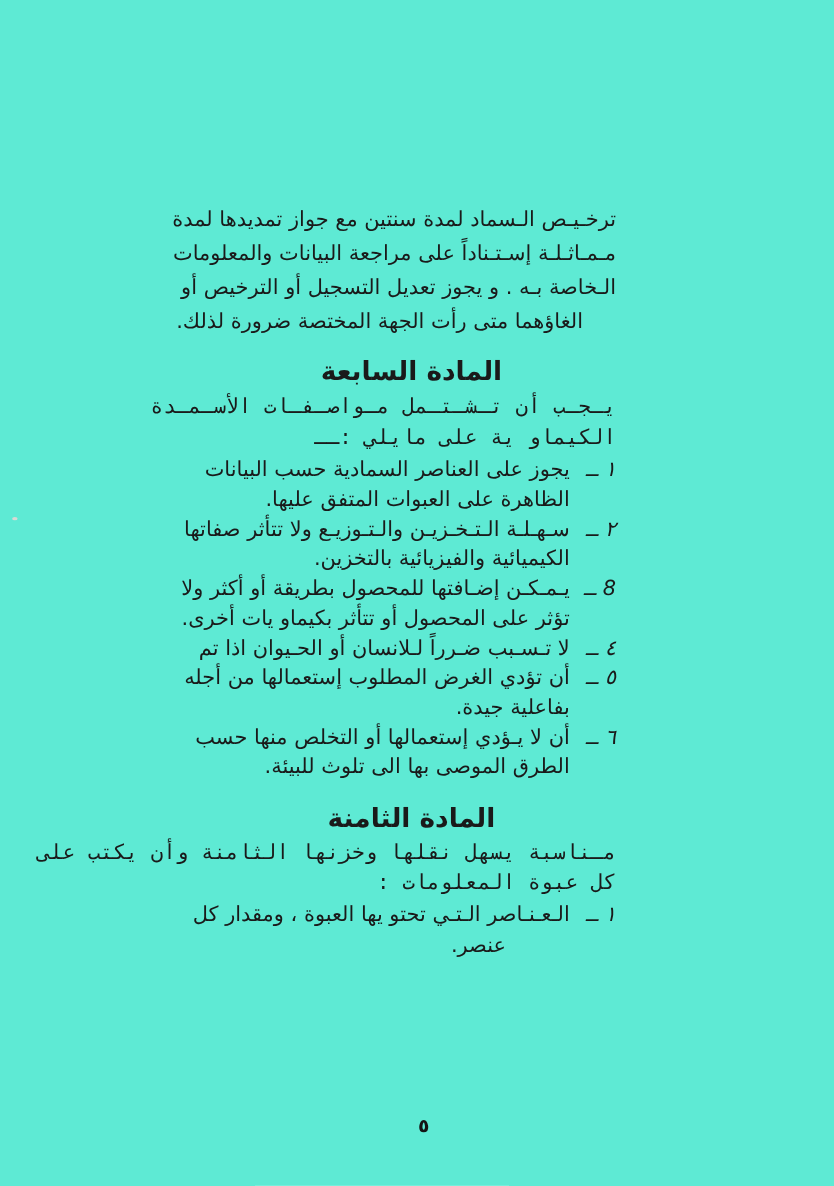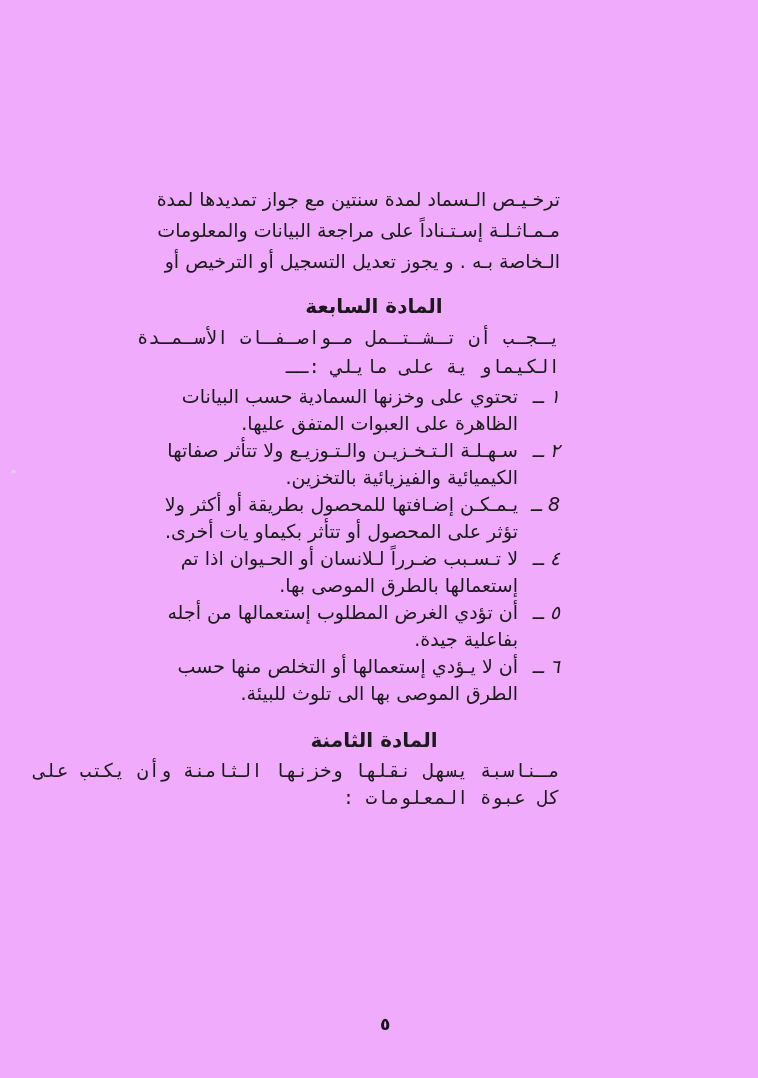--- a/index.html
+++ b/index.html
@@ -1,39 +1,39 @@
 <!DOCTYPE html>
 <html lang="ar" dir="rtl"><head>
 <meta charset="utf-8">
 <style>
   html, body { margin: 0; padding: 0; }
   .page {
     position: relative;
     width: 758px;
     height: 1078px;
-    background: #f0abfc;
+    background: #5eead4;
     color: #1a1a1a;
     font-family: "DejaVu Sans", sans-serif;
     overflow: hidden;
   }
   .column {
     position: absolute;
     left: 188px;
     top: 184px;
     width: 372px;
     direction: rtl;
     font-size: 19px;
     text-align: right;
   }
   .column section { margin: 0; padding: 0; }
   .line { white-space: nowrap; }
   .intro .line { line-height: 31px; }
   .article-heading {
     margin: 16px 0 6px 0;
-    font-size: 20px;
+    font-size: 24px;
     font-weight: bold;
     line-height: 26px;
     text-align: center;
     white-space: nowrap;
   }
   .article-heading.second { margin-top: 20px; }
   .lead .line { line-height: 29px; font-family: Liberation Mono, monospace; }
   .lead.tight .line { line-height: 27px; }
   .list .line { line-height: 27px; }
   .list.last .line { line-height: 28px; }
@@ -70,49 +70,49 @@
 <div class="page">
 
   <div class="scan-speck"></div>
 
   <main class="column">
 
     <section class="intro">
       <div class="line">ترخـيـص الـسماد لمدة سنتين مع جواز تمديدها لمدة</div>
       <div class="line">مـمـاثـلـة إسـتـناداً على مراجعة البيانات والمعلومات</div>
       <div class="line">الـخاصة بـه . و يجوز تعديل التسجيل أو الترخيص أو</div>
+      <div class="line indent-30">الغاؤهما متى رأت الجهة المختصة ضرورة لذلك.</div>
     </section>
 
     <h2 class="article-heading">المادة السابعة</h2>
 
     <section class="lead">
       <div class="line">يـجـب أن تـشـتـمل مـواصـفـات الأسـمـدة</div>
       <div class="line">الكيماو ية على مايلي :ــ</div>
     </section>
 
     <section class="list">
 
       <div class="li">
-        <div class="line"><span class="num">١ ــ</span><span>تحتوي على وخزنها السمادية حسب البيانات</span></div>
+        <div class="line"><span class="num">١ ــ</span><span>يجوز على العناصر السمادية حسب البيانات</span></div>
         <div class="line cont">الظاهرة على العبوات المتفق عليها.</div>
       </div>
 
       <div class="li">
         <div class="line"><span class="num">٢ ــ</span><span>سـهـلـة الـتـخـزيـن والـتـوزيـع ولا تتأثر صفاتها</span></div>
         <div class="line cont">الكيميائية والفيزيائية بالتخزين.</div>
       </div>
 
       <div class="li">
         <div class="line"><span class="num">8 ــ</span><span>يـمـكـن إضـافتها للمحصول بطريقة أو أكثر ولا</span></div>
         <div class="line cont">تؤثر على المحصول أو تتأثر بكيماو يات أخرى.</div>
       </div>
 
       <div class="li">
         <div class="line"><span class="num">٤ ــ</span><span>لا تـسـبب ضـرراً لـلانسان أو الحـيوان اذا تم</span></div>
-        <div class="line cont">إستعمالها بالطرق الموصى بها.</div>
       </div>
 
       <div class="li">
         <div class="line"><span class="num">٥ ــ</span><span>أن تؤدي الغرض المطلوب إستعمالها من أجله</span></div>
         <div class="line cont">بفاعلية جيدة.</div>
       </div>
 
       <div class="li">
         <div class="line"><span class="num">٦ ــ</span><span>أن لا يـؤدي إستعمالها أو التخلص منها حسب</span></div>
         <div class="line cont">الطرق الموصى بها الى تلوث للبيئة.</div>
@@ -120,18 +120,24 @@
 
     </section>
 
     <h2 class="article-heading second">المادة الثامنة</h2>
 
     <section class="lead tight">
       <div class="line">مـناسبة يسهل نقلها وخزنها الثامنة وأن يكتب على</div>
       <div class="line">كل عبوة المعلومات :</div>
     </section>
 
+    <section class="list last">
+      <div class="li">
+        <div class="line"><span class="num">١ ــ</span><span>الـعـنـاصر الـتـي تحتو يها العبوة ، ومقدار كل</span></div>
+        <div class="line cont-deep">عنصر.</div>
+      </div>
+    </section>
 
   </main>
 
   <div class="page-number">٥</div>
 
 </div>
 
 </body></html>

